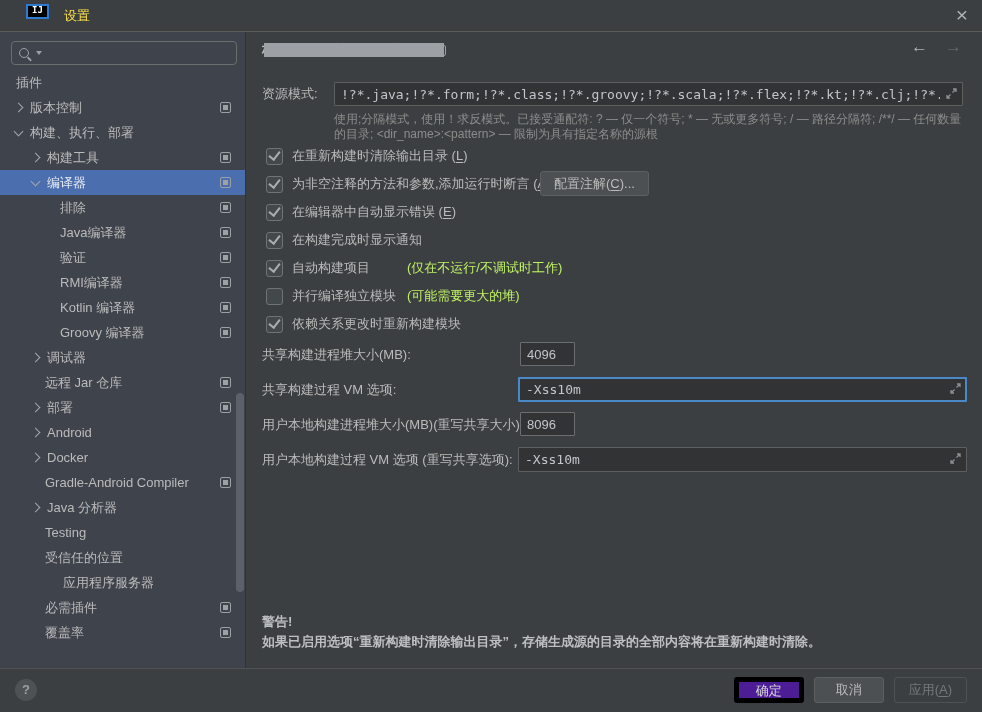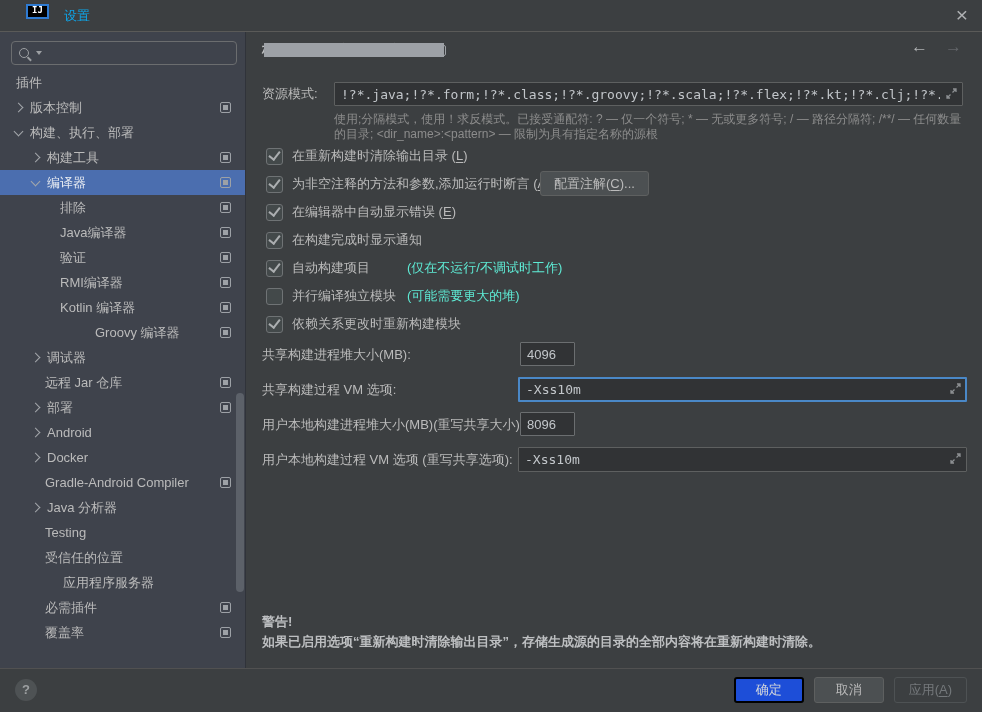--- a/index.html
+++ b/index.html
@@ -5,21 +5,21 @@
   html,body{margin:0;padding:0;background:#2b2b2b;}
   .win{position:relative;width:982px;height:712px;background:#3C3F41;overflow:hidden;
        font-family:"Liberation Sans","DejaVu Sans",sans-serif;font-size:13px;color:#BBBBBB;}
 
   
   .titlebar{position:absolute;top:0;left:0;right:0;height:31px;background:#3C3F41;border-bottom:1px solid #5a5a58;}
   .logo{position:absolute;left:26px;top:4px;width:23px;height:15px;background:#000;border:2px solid #2f7bd2;
         box-sizing:border-box;display:flex;flex-direction:column;align-items:center;justify-content:center;}
   .logo-text{color:#fff;font:bold 9px "DejaVu Sans Mono",monospace;line-height:9px;}
   .logo-bar{width:9px;height:2px;background:#fff;margin-top:2px;}
-  .win-title{position:absolute;left:64px;top:0;line-height:31px;color:#0ea5e9;}
+  .win-title{position:absolute;left:64px;top:0;line-height:31px;color:#fde047;}
   .close{position:absolute;right:14px;top:0;line-height:29px;font-size:21px;color:#AFB1B3;cursor:default;}
 
   
   .left-panel{position:absolute;top:32px;left:0;width:245px;bottom:44px;background:#3F434C;border-right:1px solid #30333a;box-sizing:content-box;}
   .search-box{position:absolute;left:11px;top:9px;width:226px;height:24px;border:1px solid #6B6D6F;border-radius:4px;
               box-sizing:border-box;display:flex;align-items:center;padding-left:7px;gap:3px;background:transparent;}
   .lens{width:8px;height:8px;border:1.5px solid #9DA0A3;border-radius:50%;position:relative;flex:none;}
   .lens::after{content:"";position:absolute;width:5px;height:1.5px;background:#9DA0A3;transform:rotate(45deg);right:-4px;bottom:-2px;}
   .lens-caret{width:0;height:0;border-left:3px solid transparent;border-right:3px solid transparent;border-top:4px solid #9DA0A3;margin-left:4px;}
   .tree{position:absolute;top:38px;left:0;right:0;bottom:0;overflow:hidden;}
@@ -46,21 +46,21 @@
             font-family:"DejaVu Sans Mono",monospace;font-size:13px;padding:0 22px 0 6px;box-sizing:border-box;border-radius:1px;outline:none;}
   .expand{position:absolute;right:5px;top:5px;width:13px;height:13px;opacity:.85;}
   .help{position:absolute;left:88px;top:80px;width:633px;font-size:12px;line-height:15px;color:#8C8C8C;}
 
   .checks{position:absolute;left:20px;top:112px;right:16px;}
   .check-row{position:relative;height:24px;margin-bottom:4px;display:flex;align-items:center;}
   .cb{width:15px;height:15px;border:1px solid #6F7375;background:#43494A;border-radius:3px;margin-right:9px;flex:none;position:relative;}
   .cb.checked::after{content:"";position:absolute;left:4px;top:0;width:5px;height:9px;
                      border-right:2px solid #ABAEB0;border-bottom:2px solid #ABAEB0;transform:rotate(38deg);}
   .cb-label u, .gray-btn u, .btn u{text-underline-offset:2px;}
-  .cb-comment{position:absolute;left:141px;color:#5eead4;}
+  .cb-comment{position:absolute;left:141px;color:#bef264;}
   .gray-btn{height:25px;background:#4C5052;border:1px solid #5E6060;border-radius:3px;color:#BBBBBB;font-size:13px;
             padding:0 13px;font-family:inherit;}
   .row-btn{position:absolute;left:274px;top:-1px;}
 
   .fields{position:absolute;left:16px;top:310px;right:16px;}
   .f-row{position:relative;height:25px;margin-bottom:10px;}
   .f-label{line-height:25px;}
   .f-input{position:absolute;top:0;height:24px;}
   .f-input.small{left:258px;width:55px;}
   .f-input.wide{left:256px;width:449px;height:25px;}
@@ -68,21 +68,21 @@
   .f-input.focused .ij-input{border:2px solid #4A88C7;}
 
   .warning{position:absolute;left:16px;top:580px;line-height:20px;font-weight:bold;color:#BDBFC1;}
 
   
   .bottombar{position:absolute;left:0;right:0;bottom:0;height:43px;border-top:1px solid #515151;background:#3C3F41;}
   .help-circle{position:absolute;left:15px;top:10px;width:22px;height:22px;border-radius:50%;background:#4E5254;
                color:#9DA0A2;text-align:center;line-height:22px;font-weight:bold;}
   .btns{position:absolute;right:15px;top:8px;display:flex;gap:10px;}
   .btn{min-width:70px;height:26px;border-radius:3px;font-size:13px;font-family:inherit;padding:0 14px;}
-  .btn.primary{background:#1d4ed8;border:2px solid #000000;color:#D6D9DB;}
+  .btn.primary{background:#4c1d95;border:5px solid #000000;color:#D6D9DB;}
   .btn.normal{background:#4C5052;border:1px solid #5E6060;color:#BBBBBB;}
   .btn.disabled{background:transparent;border:1px solid #4E5254;color:#74787B;}
 </style>
 </head>
 <body>
 
 <div class="win">
 
   <div class="titlebar">
     <div class="logo">
@@ -134,21 +134,21 @@
           <span class="page-icon"></span>
         </div>
         <div class="tree-row" style="padding-left: 60px;">
           <span class="tree-label">RMI编译器</span>
           <span class="page-icon"></span>
         </div>
         <div class="tree-row" style="padding-left: 60px;">
           <span class="tree-label">Kotlin 编译器</span>
           <span class="page-icon"></span>
         </div>
-        <div class="tree-row" style="padding-left: 95px;">
+        <div class="tree-row" style="padding-left: 60px;">
           <span class="tree-label">Groovy 编译器</span>
           <span class="page-icon"></span>
         </div>
         <div class="tree-row" style="padding-left: 32px;">
           <span class="chev collapsed"></span>
           <span class="tree-label">调试器</span>
         </div>
         <div class="tree-row" style="padding-left: 45px;">
           <span class="tree-label">远程 Jar 仓库</span>
           <span class="page-icon"></span>

